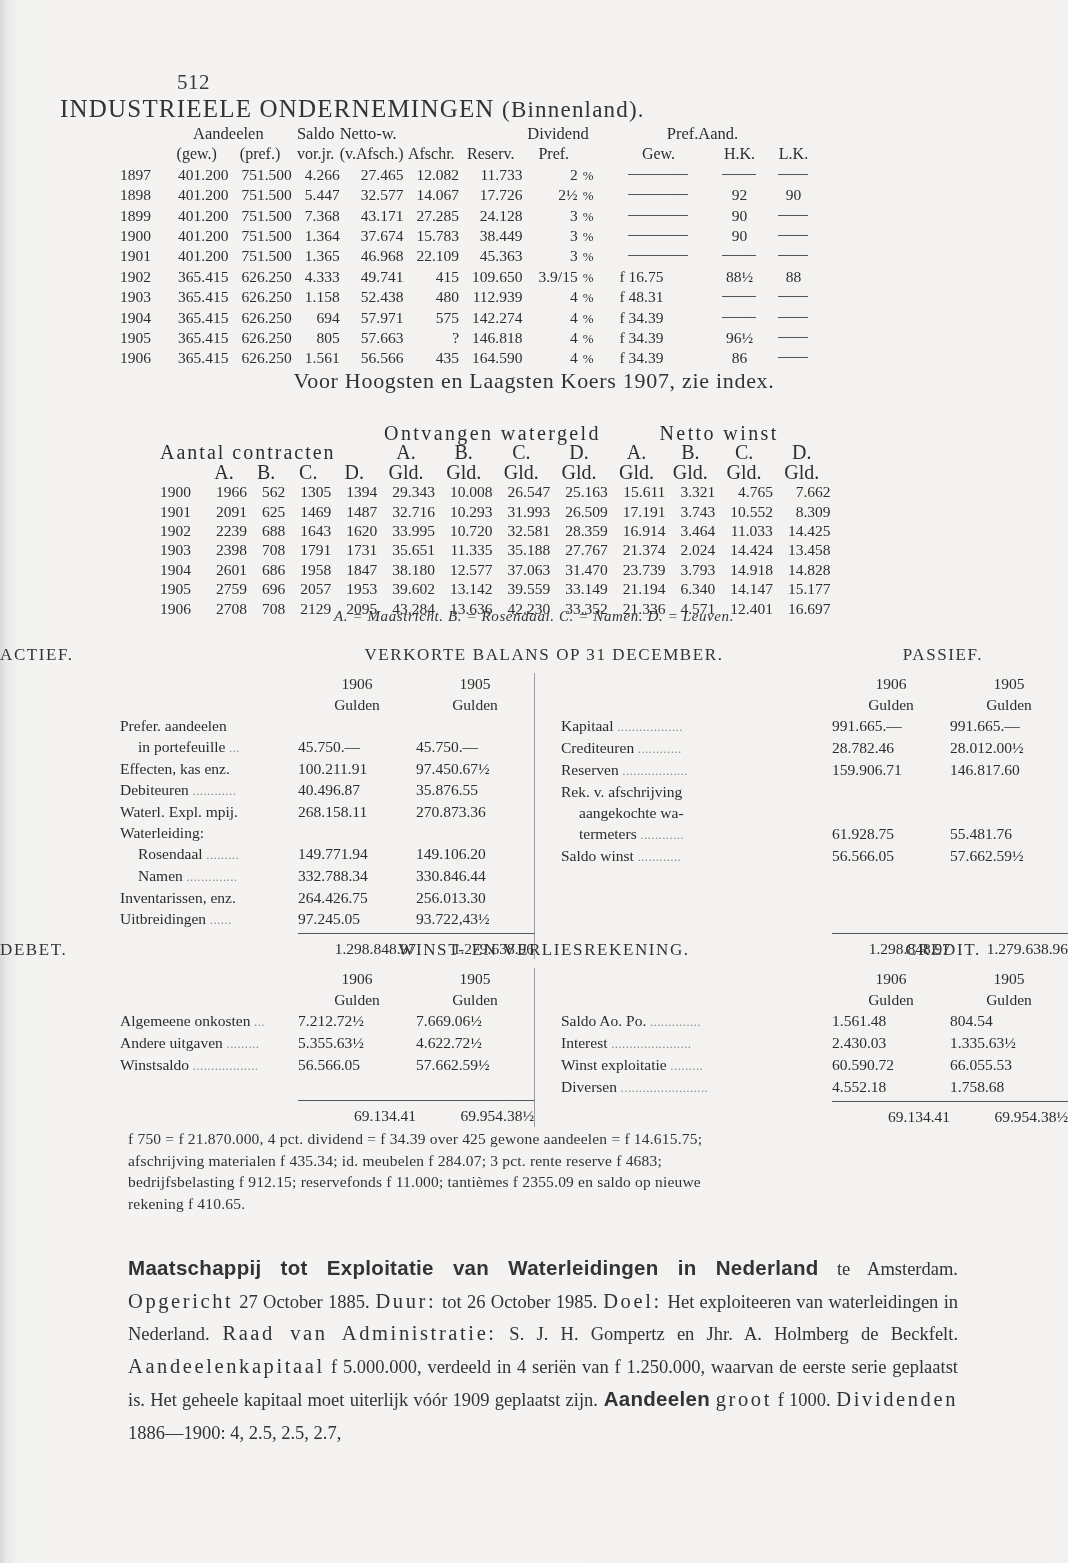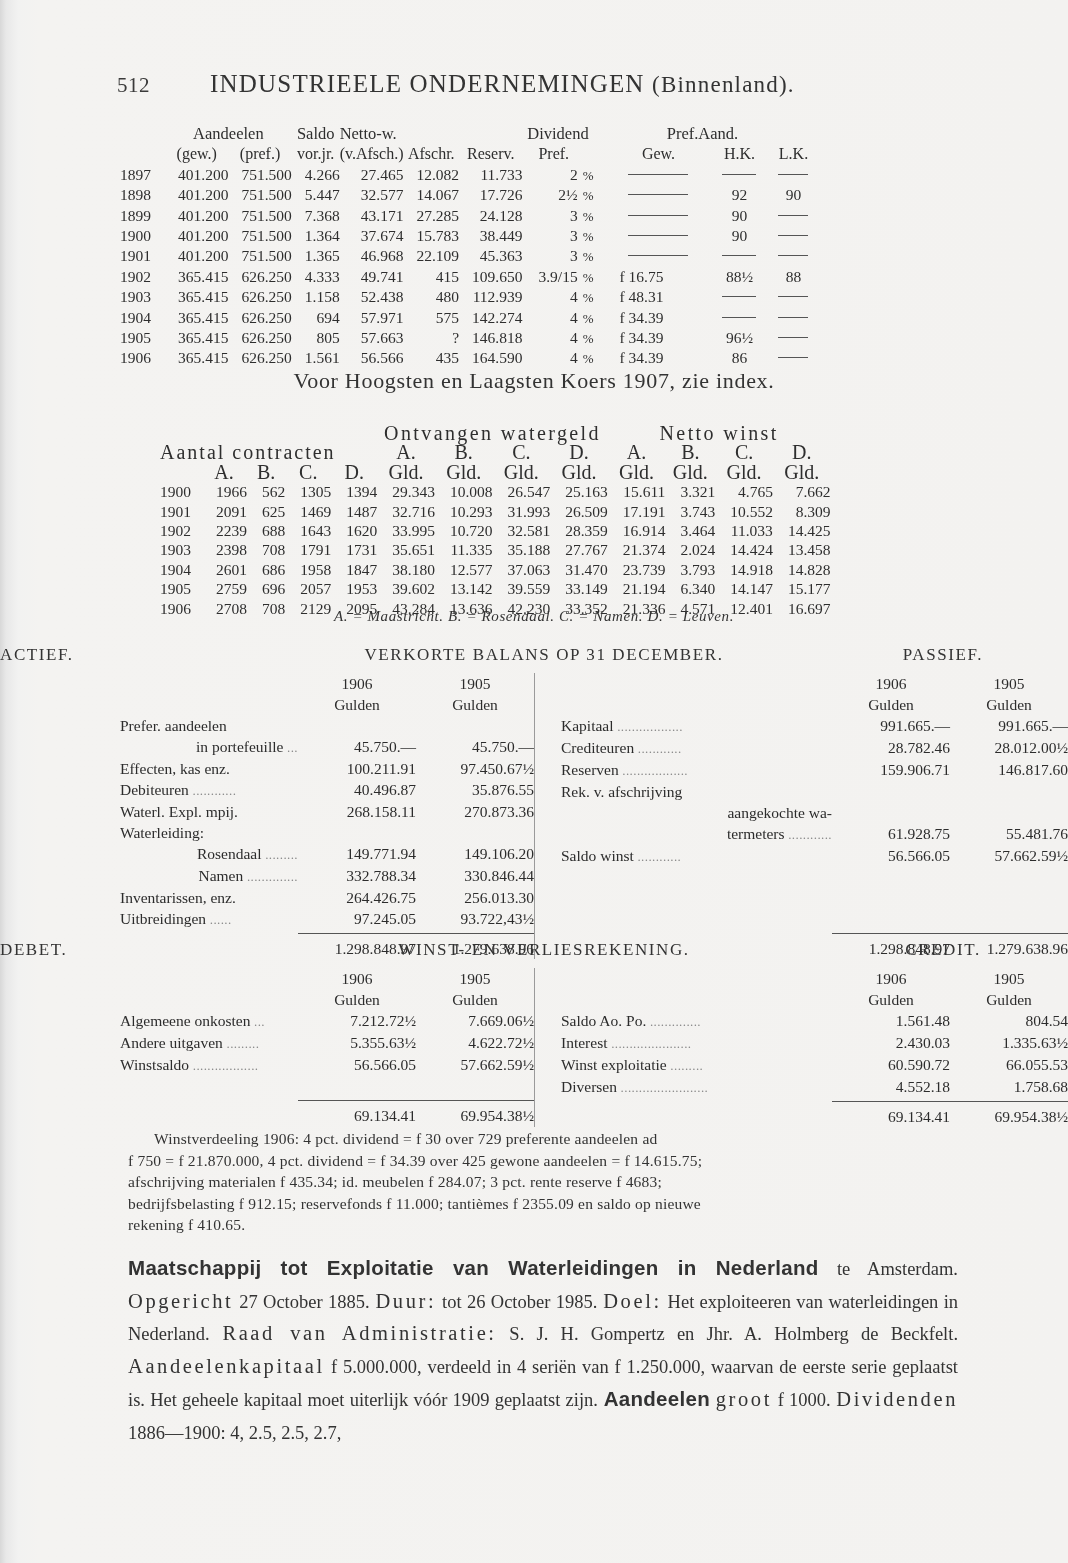--- a/index.html
+++ b/index.html
@@ -21,20 +21,21 @@
     left: 0; top: 0;
     width: 1068px; height: 1563px;
   }
 
   
   .hdr {
     position: absolute;
     top: 70px; left: 0; width: 1068px;
     display: flex;
     align-items: baseline;
+    flex-direction: column;
   }
   .folio {
     width: 150px;
     text-align: right;
     font-size: 21px;
     letter-spacing: .5px;
     color: #3a3a3a;
   }
   .run-title {
     margin-left: 60px;
@@ -131,23 +132,23 @@
   }
   .half { width: 534px; position: relative; }
   .half.left { padding-left: 120px; box-sizing: border-box; }
   .half.right { padding-left: 26px; box-sizing: border-box; border-left: 1.2px solid #9a9a9a; }
 
   .yrhdr { display: flex; }
   .yrhdr .lab { flex: 1; }
   .yrhdr .c1, .yrhdr .c2 { width: 118px; text-align: center; }
   .lrow { display: flex; }
   .lrow .lab { flex: 1; overflow: hidden; white-space: nowrap; }
-  .lrow .c1, .lrow .c2 { width: 118px; text-align: right; }
+  .lrow .c1, .lrow .c2 { width: 118px; }
   .leader { color: #8a8a8a; letter-spacing: .4px; font-size: 13px; }
-  .ind { padding-left: 18px; text-align: right; }
+  .ind { padding-left: 18px; }
   .sumline { display: flex; }
   .sumline .lab { flex: 1; }
   .sumline .c1, .sumline .c2 {
     width: 118px; text-align: right;
   }
   .rule { border-top: 1.3px solid #555; margin-top: 3px; padding-top: 4px; }
 
   
   #balans { top: 645px; }
   #winst  { top: 940px; }
@@ -726,21 +727,20 @@
           <div class="lab"></div>
           <div class="c1 rule">69.134.41</div>
           <div class="c2 rule">69.954.38½</div>
         </div>
       </div>
     </div>
   </div>
 
   <div class="fnote">
     <div id="fnote-lines">
-        <div class="ind1">Winstverdeeling 1906: 4 pct. dividend = f 30 over 729 preferente aandeelen ad</div>
         <div>f 750 = f 21.870.000, 4 pct. dividend = f 34.39 over 425 gewone aandeelen = f 14.615.75;</div>
         <div>afschrijving materialen f 435.34; id. meubelen f 284.07; 3 pct. rente reserve f 4683;</div>
         <div>bedrijfsbelasting f 912.15; reservefonds f 11.000; tantièmes f 2355.09 en saldo op nieuwe</div>
         <div>rekening f 410.65.</div>
       </div>
   </div>
 
   <div class="entry">
     <span class="bold">Maatschappij tot Exploitatie van Waterleidingen in Nederland</span>
     <span class="small">te Amsterdam.</span>

